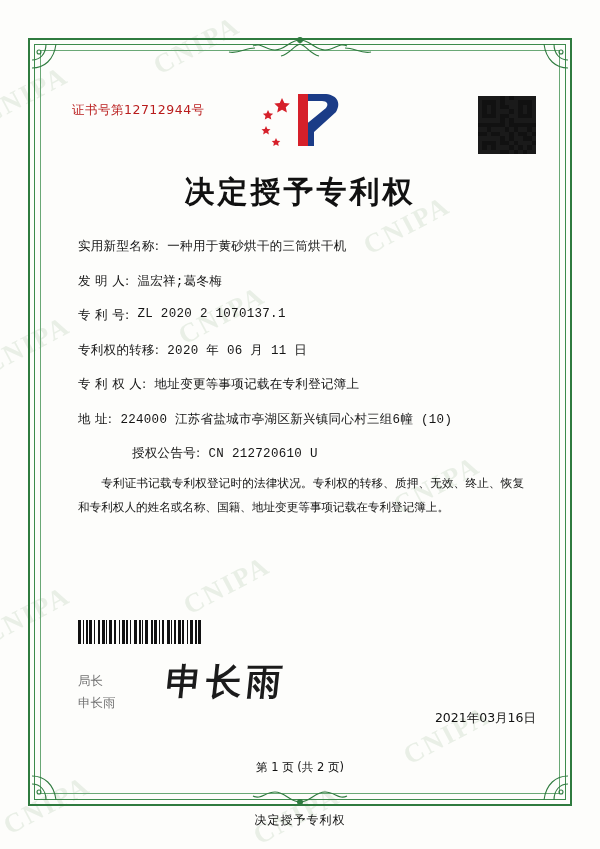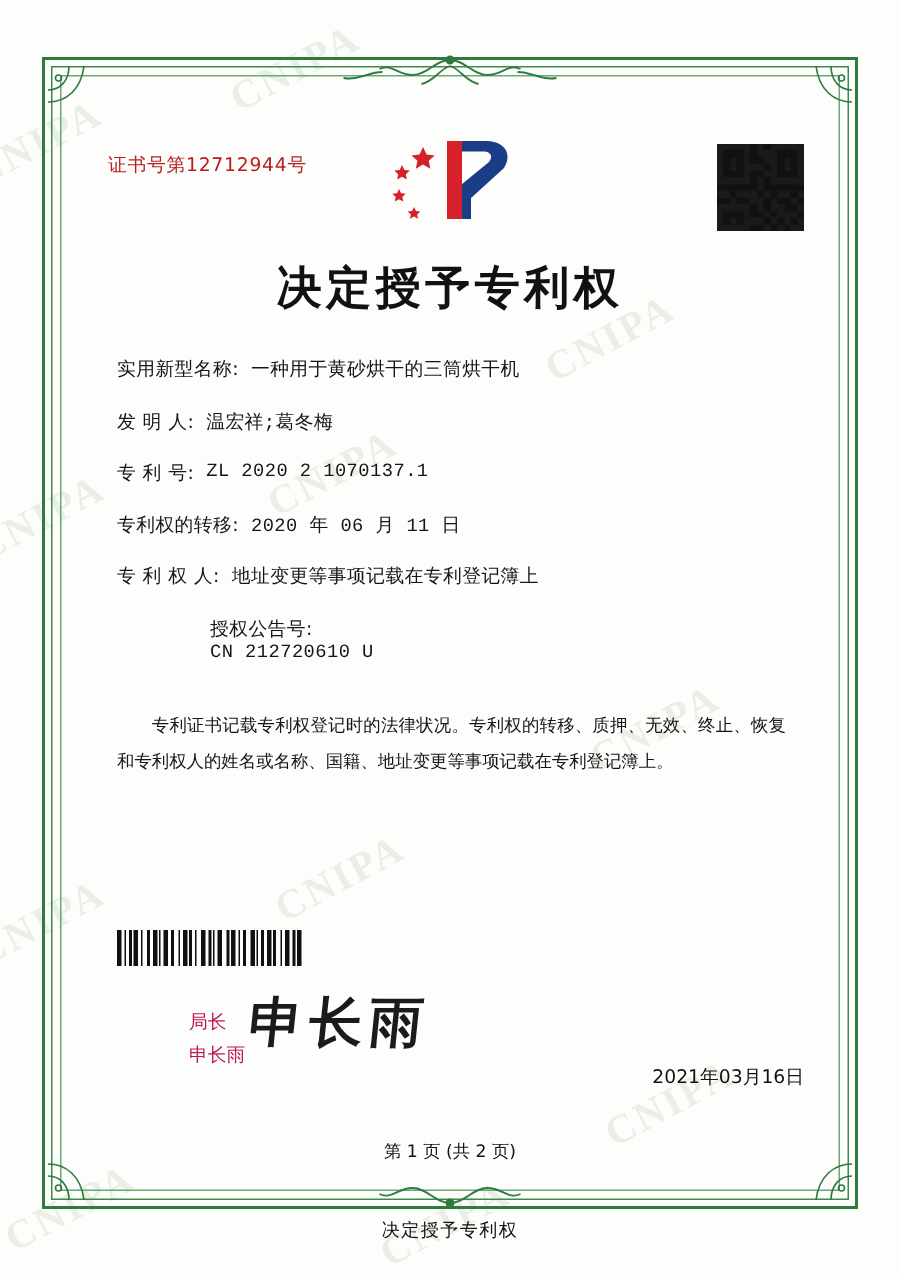--- a/index.html
+++ b/index.html
@@ -162,21 +162,21 @@
     letter-spacing: .3px;
     white-space: nowrap;
   }
   .val {
     margin-left: 8px;
     letter-spacing: .3px;
     font-family: Liberation Mono, monospace;
   }
   .row-two { display: flex; align-items: baseline; margin-bottom: 17.5px; }
   .row-two .seg { display: flex; align-items: baseline; }
-  .row-two .seg.second { margin-left: 54px; flex-direction: column; }
+  .row-two .seg.second { margin-left: 54px; }
 
   .paras {
     position: absolute;
     left: 22px; top: 412px;
     width: 446px;
     font-size: 11.6px;
     line-height: 2.05;
     text-align: justify;
     color: #151515;
   }
@@ -191,22 +191,21 @@
     align-items: stretch;
     gap: 0;
   }
   .barcode i { display: block; background: #111; }
 
   .sign-block {
     position: absolute;
     left: 22px; top: 610px;
     font-size: 12.5px;
     line-height: 1.75;
-    color: #be185d;
-    margin-left: 48px;
+    color: #737373;
   }
   .signature {
     position: absolute;
     left: 110px; top: 598px;
     font-family: "DejaVu Serif", "Liberation Serif", serif;
     font-size: 36px;
     font-weight: bold;
     letter-spacing: 4px;
     color: #1b1b1b;
     transform: skewX(-6deg);
@@ -523,20 +522,24 @@
         <span class="val">ZL 2020 2 1070137.1</span>
       </div>
       <div class="row">
         <span class="lbl">专利权的转移:</span>
         <span class="val">2020 年 06 月 11 日</span>
       </div>
       <div class="row">
         <span class="lbl">专 利 权 人:</span>
         <span class="val">地址变更等事项记载在专利登记簿上</span>
       </div>
+      <div class="row">
+        <span class="lbl">地      址:</span>
+        <span class="val">224000 江苏省盐城市亭湖区新兴镇同心村三组6幢 (10)</span>
+      </div>
       <div class="row-two">
         <span class="seg second">
           <span class="lbl">授权公告号:</span>
           <span class="val">CN 212720610 U</span>
         </span>
       </div>
     </div>
 
     <div class="paras">
       <p>专利证书记载专利权登记时的法律状况。专利权的转移、质押、无效、终止、恢复和专利权人的姓名或名称、国籍、地址变更等事项记载在专利登记簿上。</p>

